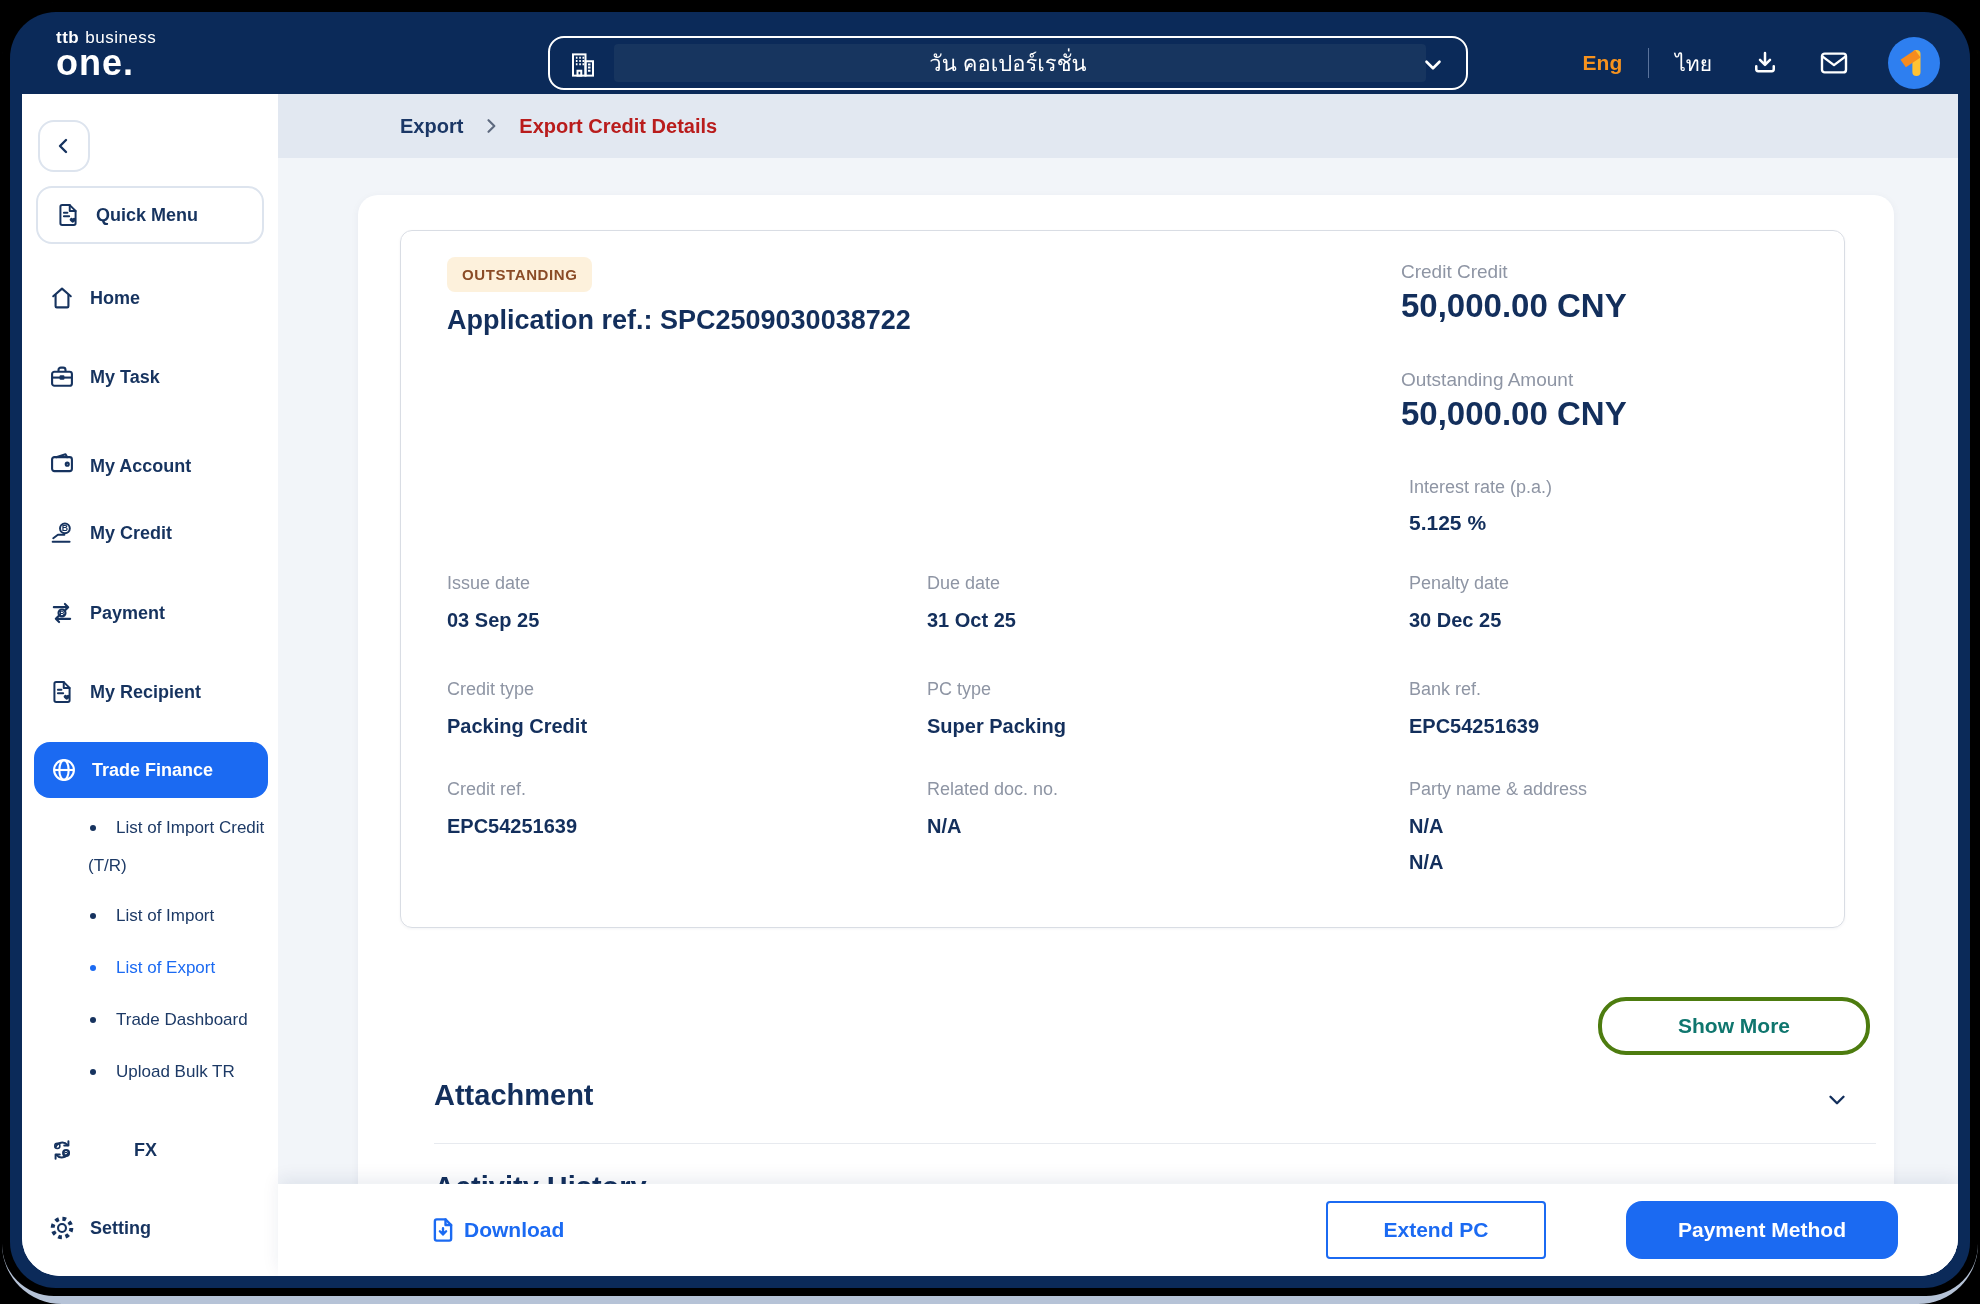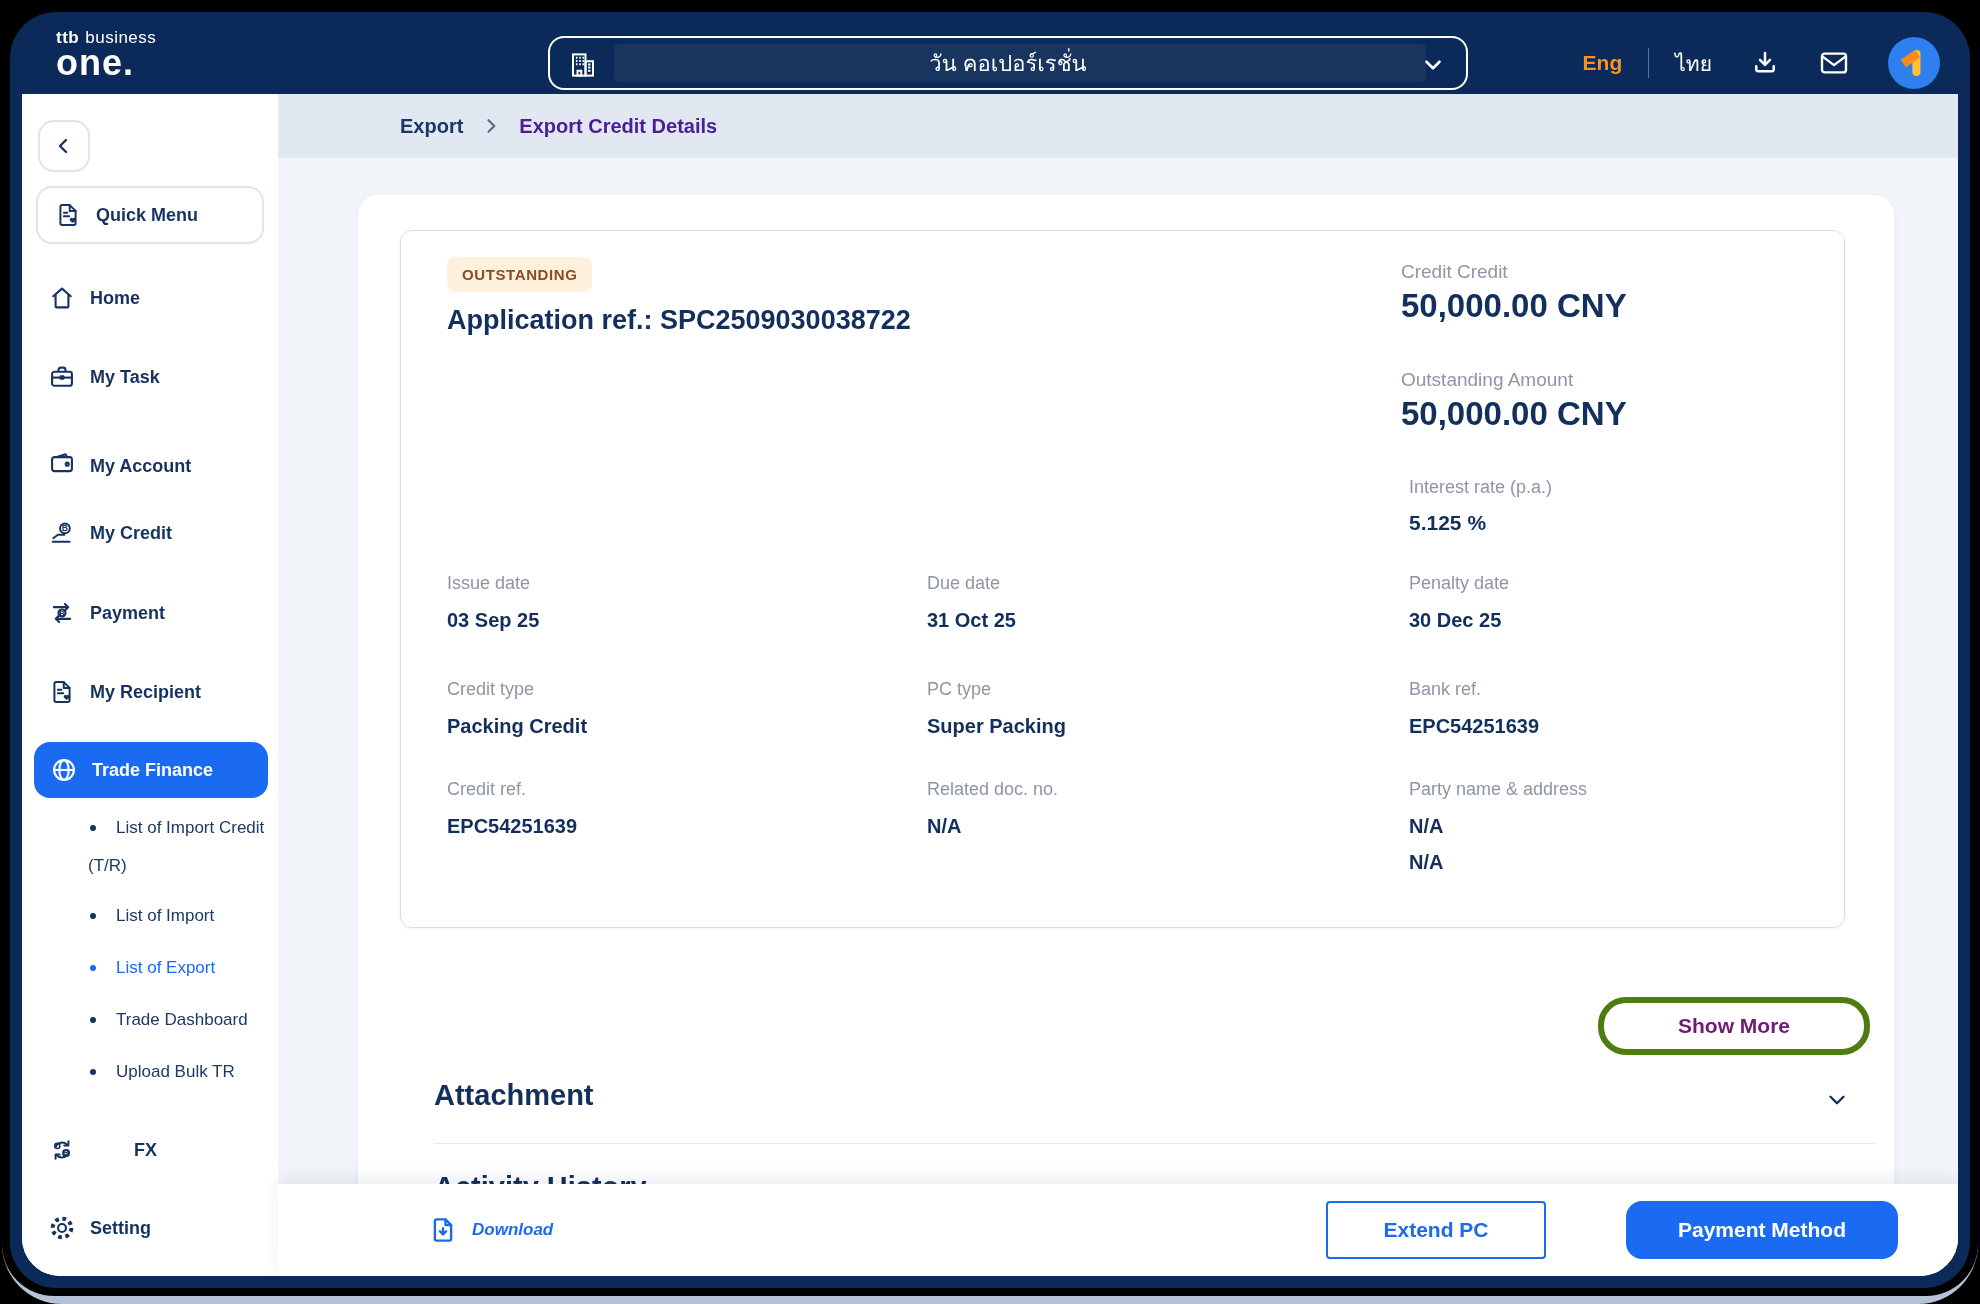--- a/index.html
+++ b/index.html
@@ -40,37 +40,37 @@
   .tradepill .slabel{color:#fff;}
   .subitem{position:absolute;left:0;width:256px;display:flex;color:#1d3a66;font-size:17px;align-items:center;padding-left:28px;}
   .subitem .dot{width:6px;height:6px;border-radius:50%;background:#16335f;margin:0 20px 0 40px;flex:none;}
   .subitem.active{color:#1b6af2;}
   .subitem.active .dot{background:#1b6af2;}
   .sub2{position:absolute;left:66px;color:#1d3a66;font-size:17px;text-align:center;}
   
   .crumbbar{height:64px;background:#e2e8f1;display:flex;align-items:center;}
   .crumb-parent{margin-left:122px;font-size:20px;font-weight:700;color:#1b3766;}
   .crumb-chev{margin:0 18px;color:#6a7避688;color:#6a7688;display:flex;}
-  .crumb-cur{font-size:20px;font-weight:700;color:#4c1d95;}
+  .crumb-cur{font-size:20px;font-weight:700;color:#b91c1c;}
   
   .card{position:absolute;left:80px;top:101px;width:1536px;height:1030px;background:#fff;border-radius:20px;box-shadow:0 2px 8px rgba(20,40,80,.05);}
   .icard{position:absolute;left:42px;top:35px;width:1445px;height:698px;border:1.5px solid #d9dde4;border-radius:12px;box-sizing:border-box;box-shadow:0 1px 3px rgba(20,40,80,.05);}
   .badge{position:absolute;left:46px;top:26px;background:#fdf1dc;color:#8a4b26;font-size:15px;font-weight:700;letter-spacing:.6px;padding:9px 15px;border-radius:8px;}
   .appref{position:absolute;left:46px;top:74px;font-size:27px;font-weight:800;color:#132f5c;}
   .flabel{font-size:18px;color:#8e95a4;}
   .fvalue{font-size:20px;font-weight:700;color:#132f5c;}
   .sum-label{font-size:19px;color:#8e95a4;}
   .sum-value{font-size:33px;font-weight:800;color:#132f5c;}
-  .showmore{position:absolute;left:1240px;top:802px;width:272px;height:58px;border:6px solid #4d7c0f;border-radius:28px;background:#fff;color:#701a75;font-size:21px;font-weight:700;display:flex;align-items:center;justify-content:center;box-sizing:border-box;}
+  .showmore{position:absolute;left:1240px;top:802px;width:272px;height:58px;border:4px solid #4d7c0f;border-radius:28px;background:#fff;color:#0f766e;font-size:21px;font-weight:700;display:flex;align-items:center;justify-content:center;box-sizing:border-box;}
   .sechead{font-size:29px;font-weight:800;color:#132f5c;}
   .divline{position:absolute;left:76px;right:18px;top:948px;height:1px;background:#e7eaef;}
   
   .actionbar{position:absolute;left:0;right:0;bottom:0;height:92px;background:#fff;box-shadow:0 -6px 16px rgba(16,42,84,.08);}
   .dl{position:absolute;left:150px;top:0;height:92px;display:flex;align-items:center;color:#1b6af2;}
-  .dl .txt{font-size:17px;font-weight:700;margin-left:14px;font-style:italic;}
+  .dl .txt{font-size:21px;font-weight:700;margin-left:6px;}
   .btn-outline{position:absolute;left:1048px;top:17px;width:220px;height:58px;border:2px solid #1b6af2;border-radius:4px;background:#fff;color:#1b6af2;font-size:21px;font-weight:700;display:flex;align-items:center;justify-content:center;box-sizing:border-box;}
   .btn-fill{position:absolute;left:1348px;top:17px;width:272px;height:58px;border-radius:16px;background:#1b6af2;color:#fff;font-size:21px;font-weight:700;display:flex;align-items:center;justify-content:center;}
   svg{display:block;}
 </style>
 </head>
 <body>
 
 <div class="silver"></div>
 <div class="inner-black"></div>
 

